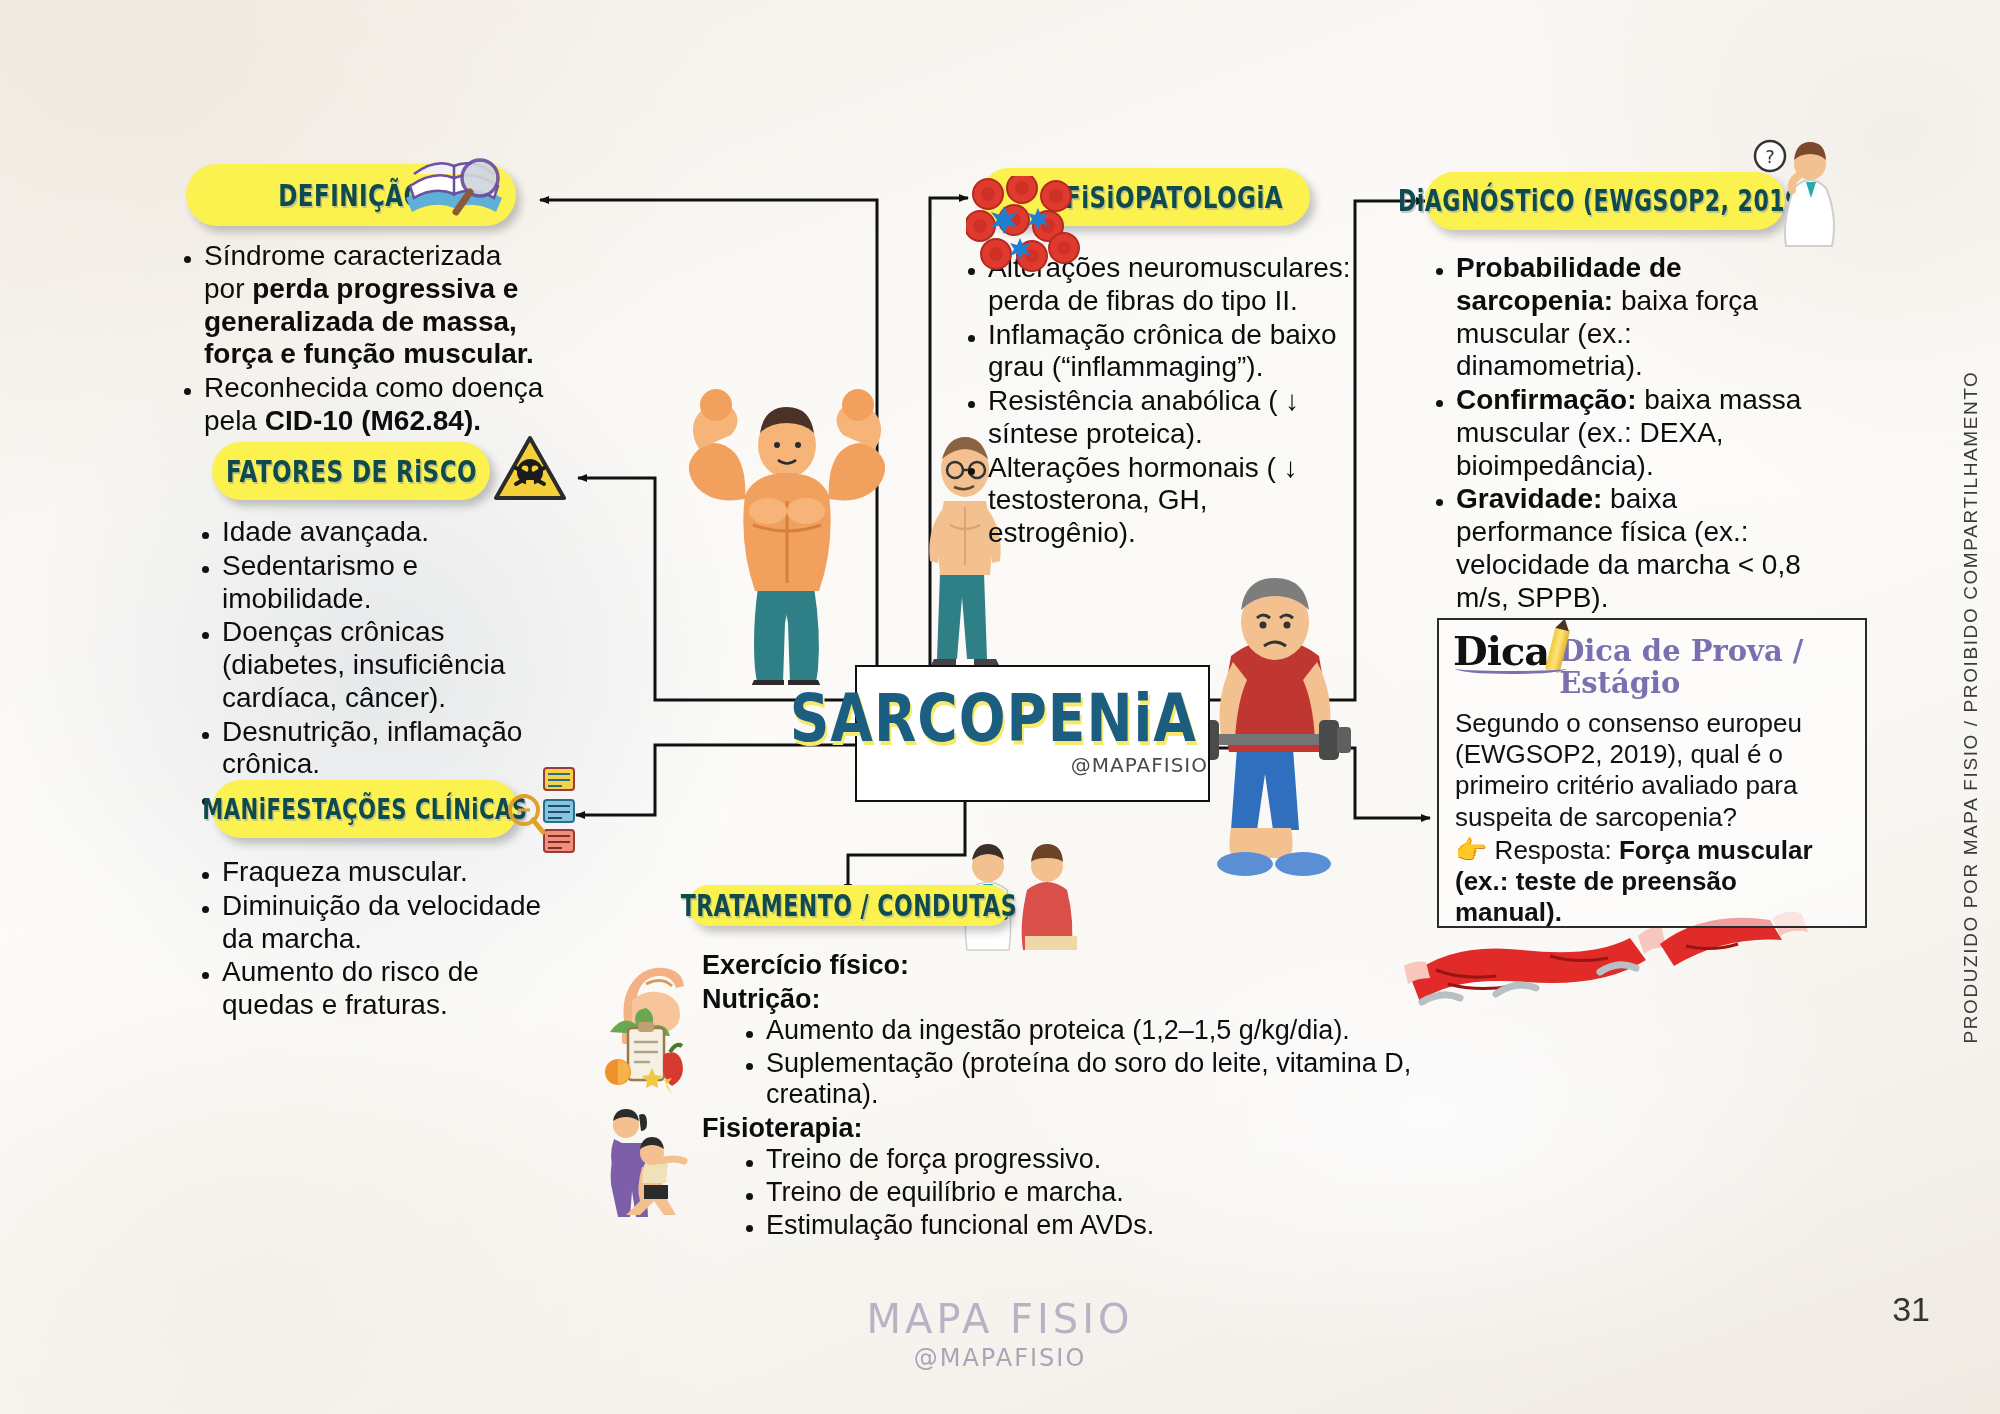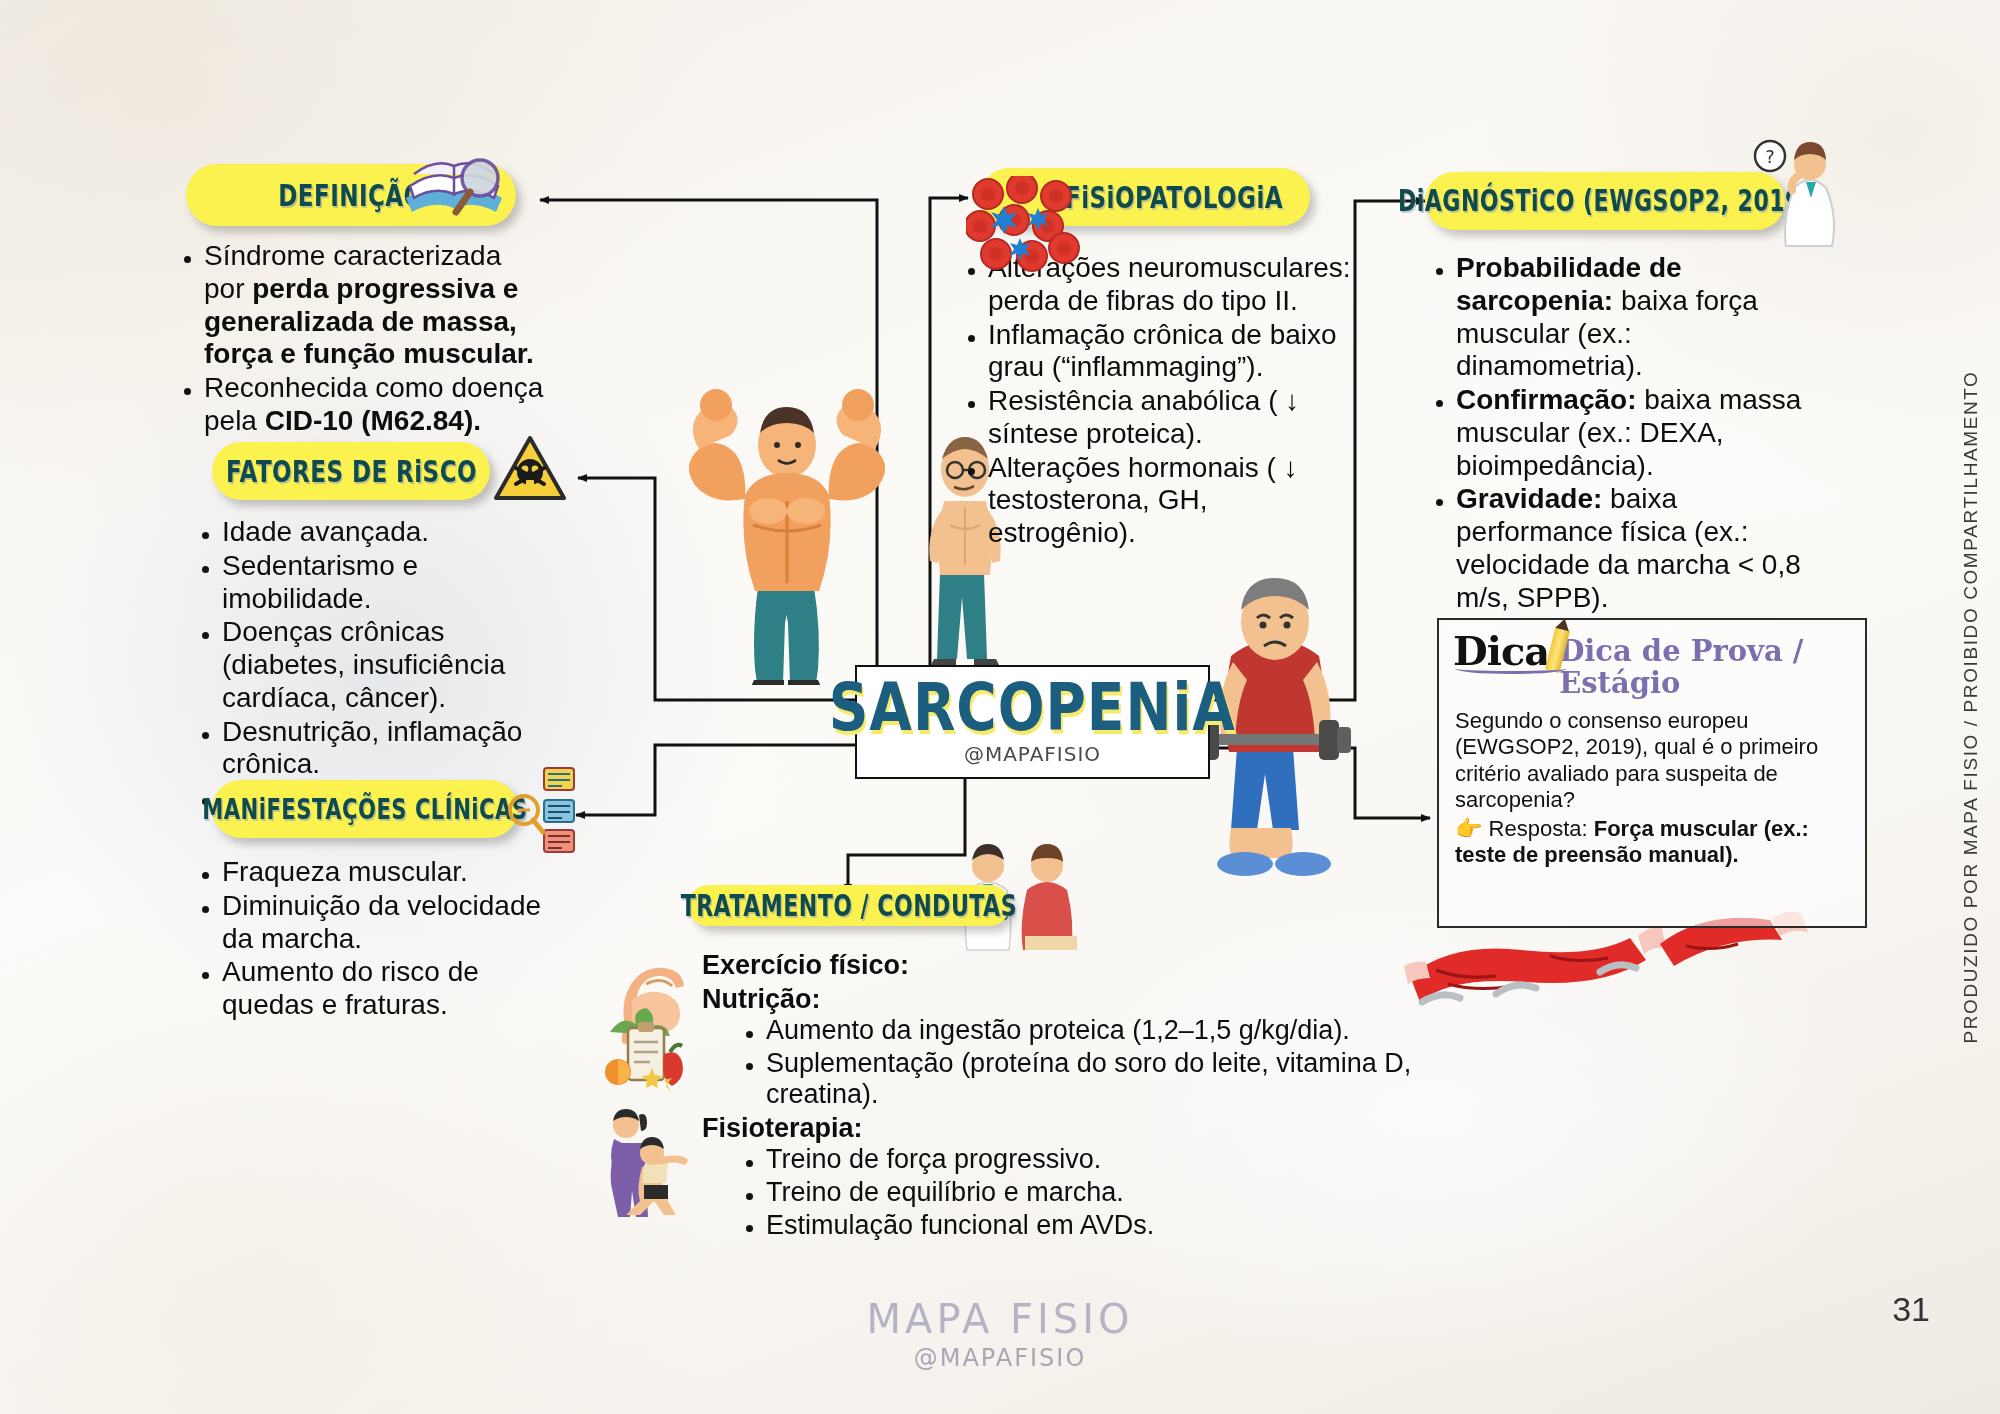--- a/index.html
+++ b/index.html
@@ -92,27 +92,27 @@
   }
   b, strong { font-weight: bold; }
 
   .fs-28 { font-size: 28px; }
   .fs-27 { font-size: 27px; }
 
   
   #center-box {
     position: absolute;
     left: 855px; top: 665px;
-    width: 355px; height: 114px;
+    width: 355px; height: 137px;
     background: #ffffff;
     border: 2.5px solid #111;
     z-index: 7;
     display: flex;
     flex-direction: column;
-    align-items: center;
+    align-items: flex-end;
     justify-content: center;
   }
   #center-title {
     font-family: "DejaVu Sans", sans-serif;
     font-weight: bold;
     font-size: 58px;
     color: #1b5e80;
     letter-spacing: 1px;
     text-shadow: 2px 3px 0 #f7e96a;
     transform: scaleY(1.12) scaleX(.95);
@@ -173,21 +173,21 @@
   #dica-title {
     font-family: "DejaVu Serif", serif;
     font-weight: bold;
     font-size: 29px;
     color: #7b6fb0;
     line-height: 1.12;
     padding-top: 3px;
   }
   #dica-body {
     padding: 6px 24px 0 16px;
-    font-size: 22px;
+    font-size: 26px;
     line-height: 1.2;
     color: #111;
   }
   .pointer-emoji { color: #e8b055; }
 
   
   #ribbon {
     position: absolute;
     right: 18px;
     top: 50%;

